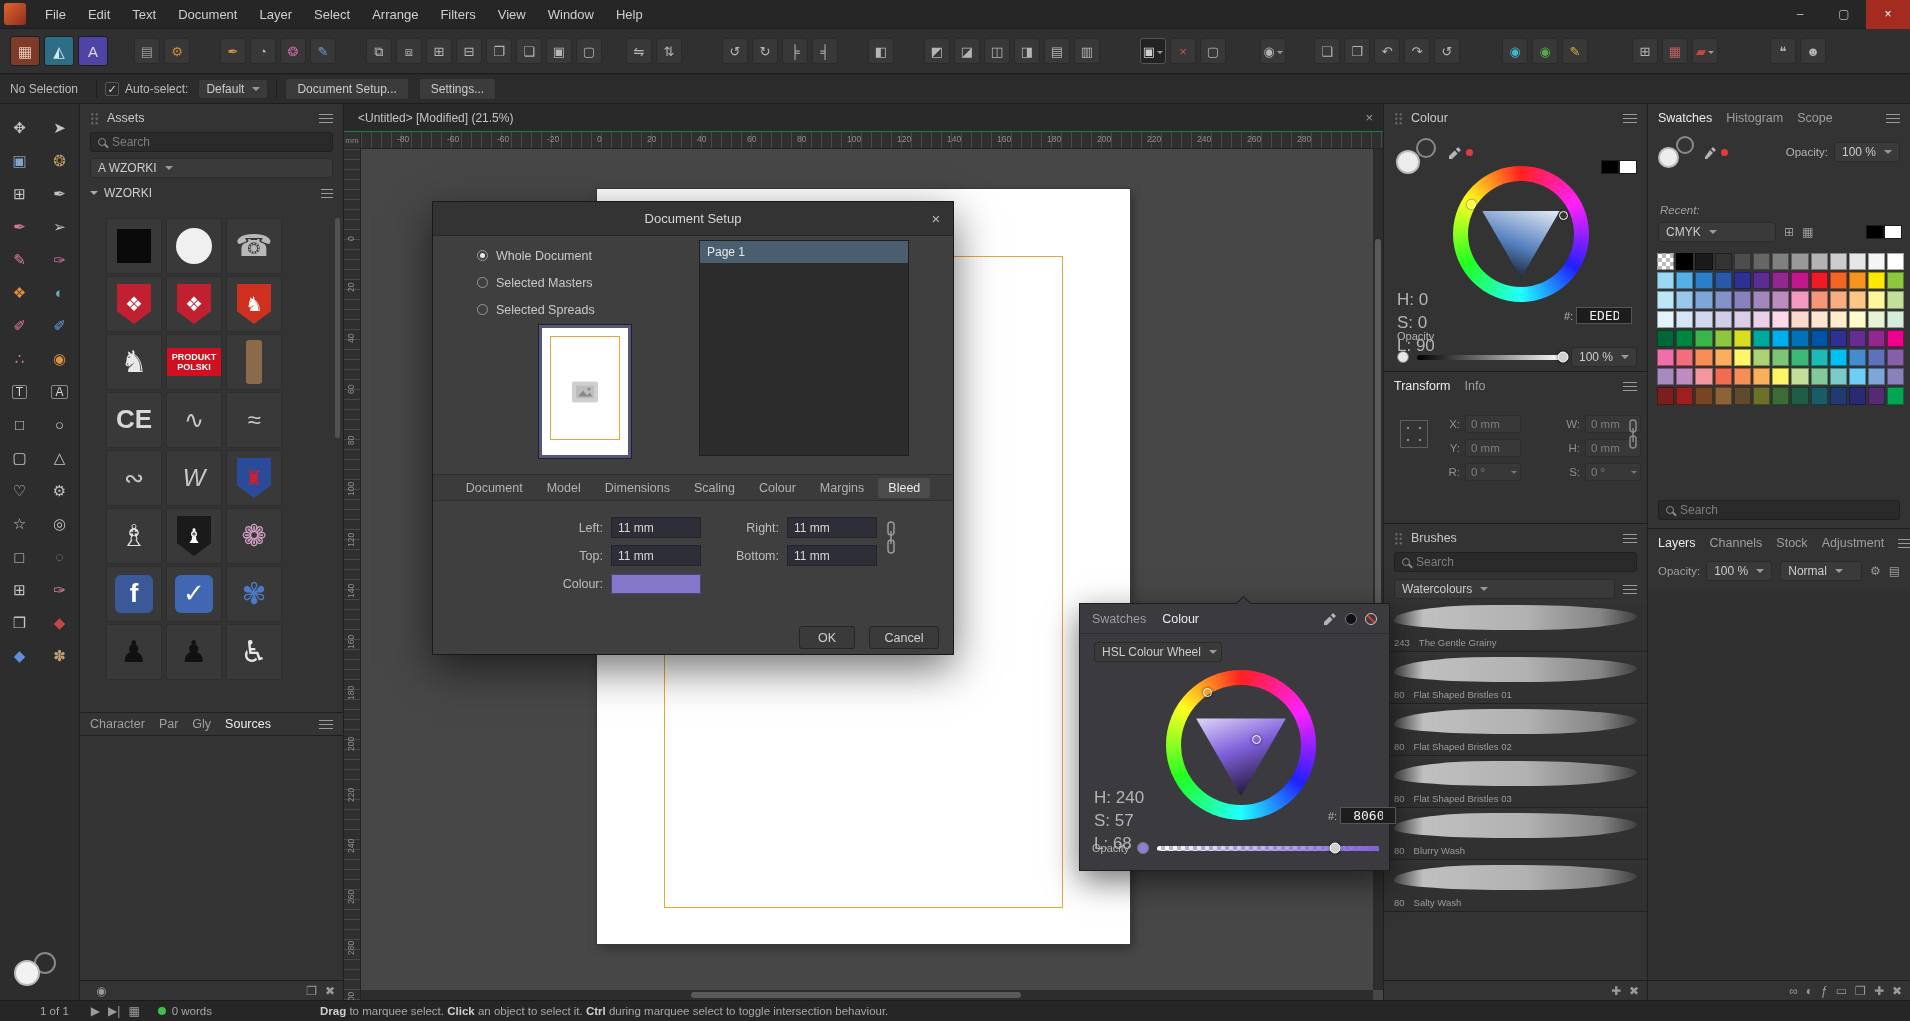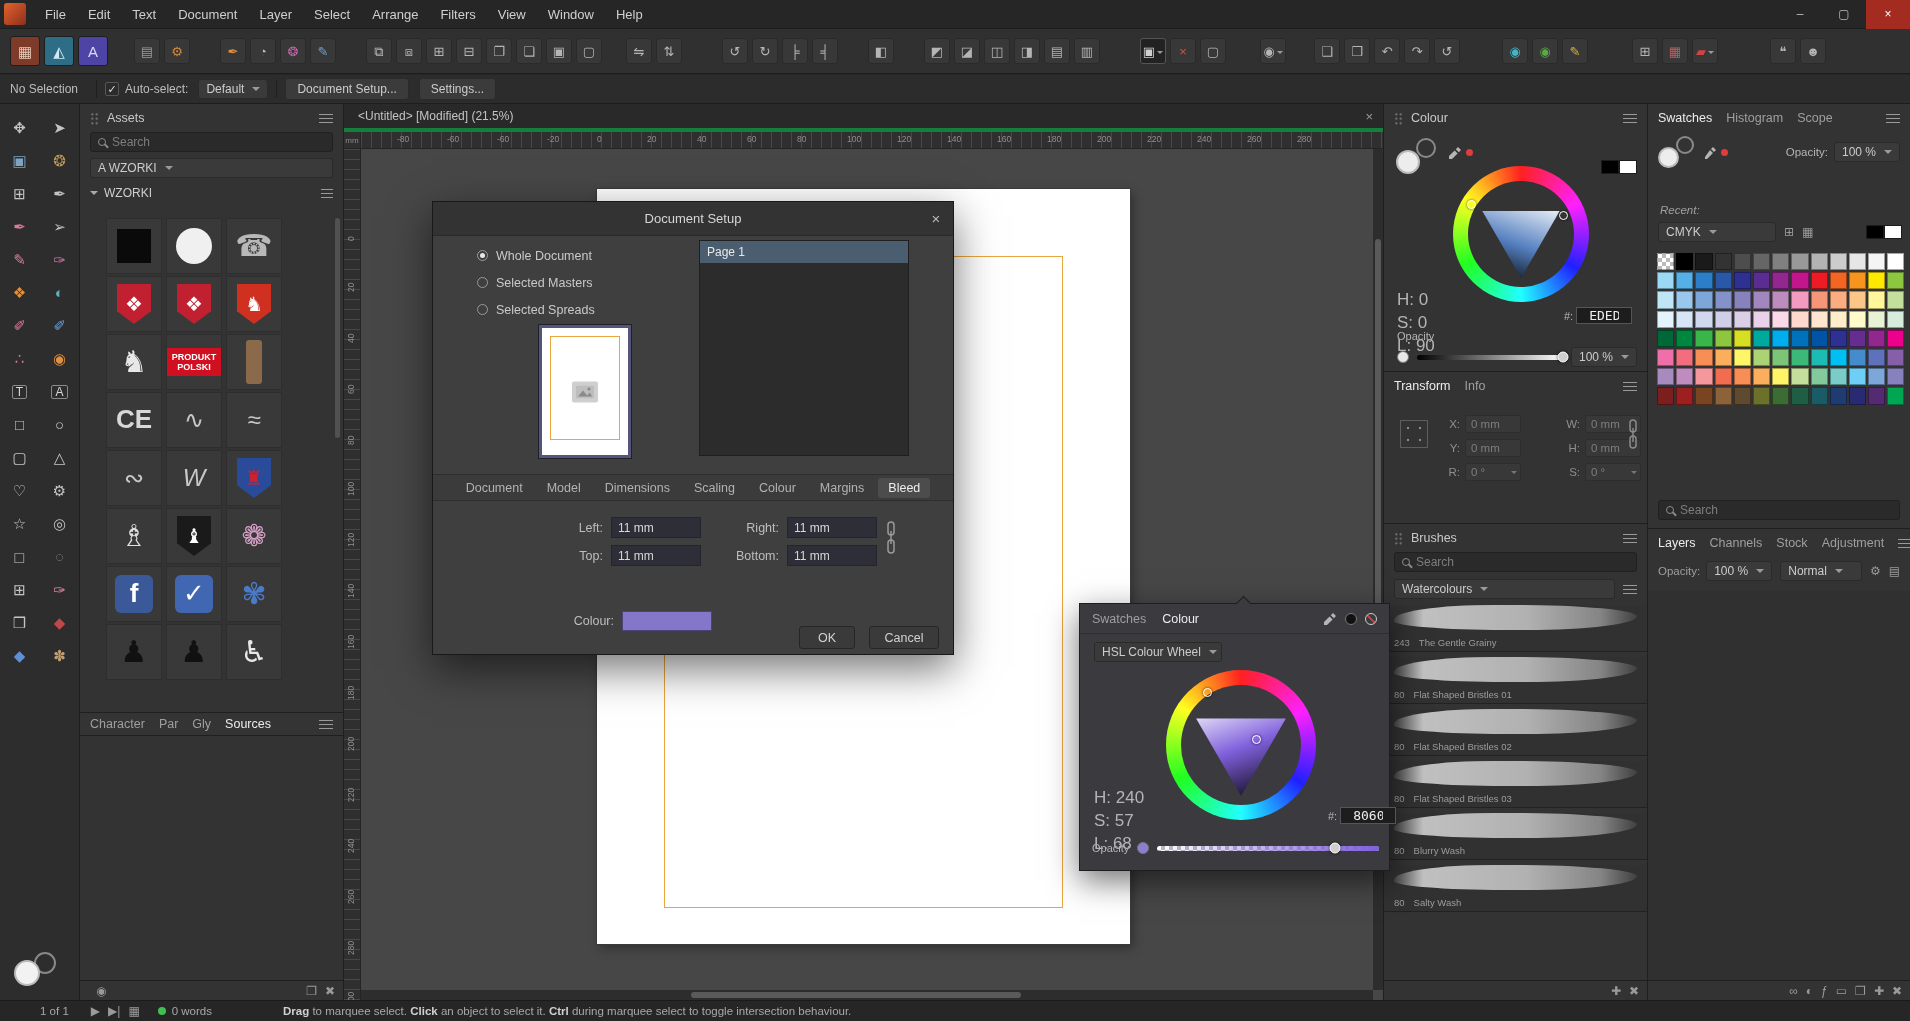--- a/index.html
+++ b/index.html
@@ -101,21 +101,21 @@
   .sec-caret { width:0; height:0; border:4px solid transparent; border-top-color:#aaa; margin:3px 6px 0 0; }
   .panel-vscroll { position:absolute; top:114px; right:3px; width:5px; height:220px; background:#515151; border-radius:3px; }
   .text-tabs { position:absolute; top:608px; left:0; right:0; height:24px; display:flex; align-items:center;
     padding:0 10px; border-top:1px solid #1f1f1f; border-bottom:1px solid #1f1f1f; background:#343434; }
   .panel-footer { position:absolute; bottom:0; left:0; right:0; height:20px; display:flex; align-items:center;
     padding:0 8px; border-top:1px solid #1f1f1f; }
   .panel-footer .spacer { flex:1; }
 
   
   .doc-tabbar { position:absolute; top:0; left:0; right:0; height:28px; background:#292929;
-    border-bottom:4px solid #15803d; display:flex; align-items:center; }
+    border-bottom:1px solid #15803d; display:flex; align-items:center; }
   .doc-tab-title { margin-left:14px; font-size:12px; color:#c4c4c4; }
   .doc-tab-close { margin-left:auto; margin-right:10px; color:#9a9a9a; font-size:13px; }
   .ruler-corner { position:absolute; top:28px; left:0; width:17px; height:17px; background:#2f2f2f;
     border-right:1px solid #242424; border-bottom:1px solid #242424; font-size:8px; color:#8a8a8a;
     display:flex; align-items:center; justify-content:center; }
   #ruler-top { position:absolute; top:28px; left:17px; right:0; height:17px; background:#2f2f2f;
     border-bottom:1px solid #242424; overflow:hidden;
     background-image:repeating-linear-gradient(to right,#484848 0 1px,transparent 1px 10px); }
   .rt-label { position:absolute; top:2px; font-size:8.5px; color:#8f8f8f; }
   #ruler-left { position:absolute; top:45px; left:0; width:17px; bottom:0; background:#2f2f2f;
@@ -1067,21 +1067,21 @@
 
   <div id="statusbar">
     <span style="margin-left:40px;">1 of 1</span>
     <span id="status-nav" style="display:flex;margin-left:14px;">
         <span class="mini-icon">▶</span>
         <span class="mini-icon">▶|</span>
         <span class="mini-icon">▦</span>
       </span>
     <span class="status-dot"></span>
     <span>0 words</span>
-    <span id="status-hint" style="margin-left:71px;"><span class="b">Drag</span><span> to marquee select. </span><span class="b">Click</span><span> an object to select it. </span><span class="b">Ctrl</span><span> during marquee select to toggle intersection behaviour.</span></span>
+    <span id="status-hint" style="margin-left:108px;"><span class="b">Drag</span><span> to marquee select. </span><span class="b">Click</span><span> an object to select it. </span><span class="b">Ctrl</span><span> during marquee select to toggle intersection behaviour.</span></span>
   </div>
 
   <div id="dialog">
     <div class="dlg-title">
       <span style="width:34px;"></span>
       <span class="dlg-title-text">Document Setup</span>
       <span class="dlg-close">×</span>
     </div>
     <div id="dlg-radios">
         <div class="radio-row">
@@ -1129,21 +1129,21 @@
       <input class="finput" value="11 mm" style="">
     </div>
     <div class="fld" style="left:60px;top:343px;">
       <span class="flabel">Top:</span>
       <input class="finput" value="11 mm" style="">
     </div>
     <div class="fld" style="left:236px;top:343px;">
       <span class="flabel">Bottom:</span>
       <input class="finput" value="11 mm" style="">
     </div>
-    <div class="fld" style="left:71px;top:372px;margin-top:37px;">
+    <div class="fld" style="left:60px;top:372px;">
       <span class="flabel">Colour:</span>
       <span class="colour-swatch" id="bleed-colour" style="background: rgb(132, 119, 201);"></span>
     </div>
     <svg class="link-icon" width="12" height="40">
       <rect x="3" y="4" width="6" height="13" rx="3" fill="none" stroke="#9a9a9a" stroke-width="1.5"></rect>
       <rect x="3" y="22" width="6" height="13" rx="3" fill="none" stroke="#9a9a9a" stroke-width="1.5"></rect>
       <line x1="6" y1="13" x2="6" y2="26" stroke="#9a9a9a" stroke-width="1.5"></line>
     </svg>
     <button class="btn" style="left:366px;top:424px;width:56px;">OK</button>
     <button class="btn" style="left:436px;top:424px;width:70px;">Cancel</button>

